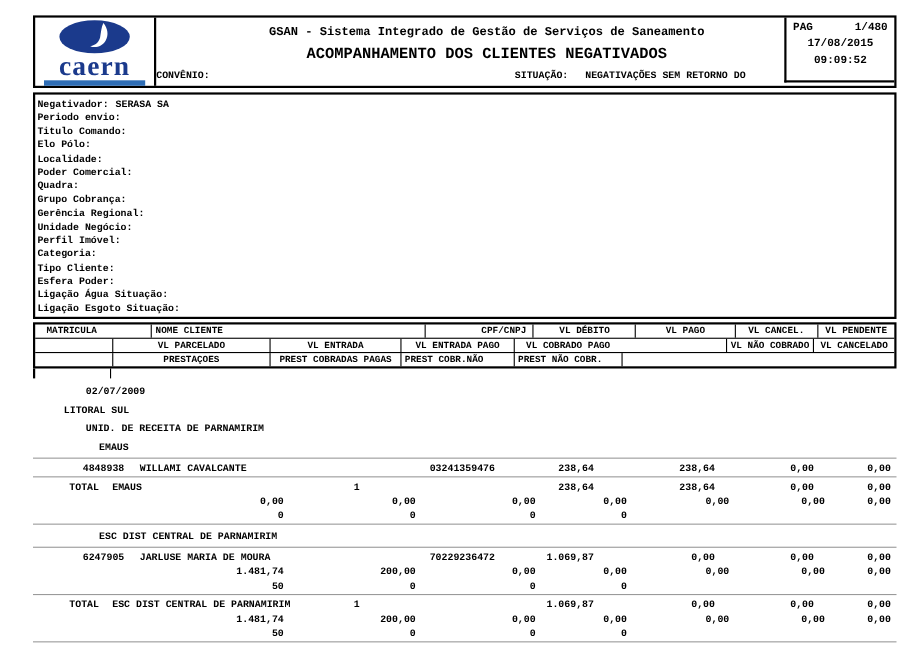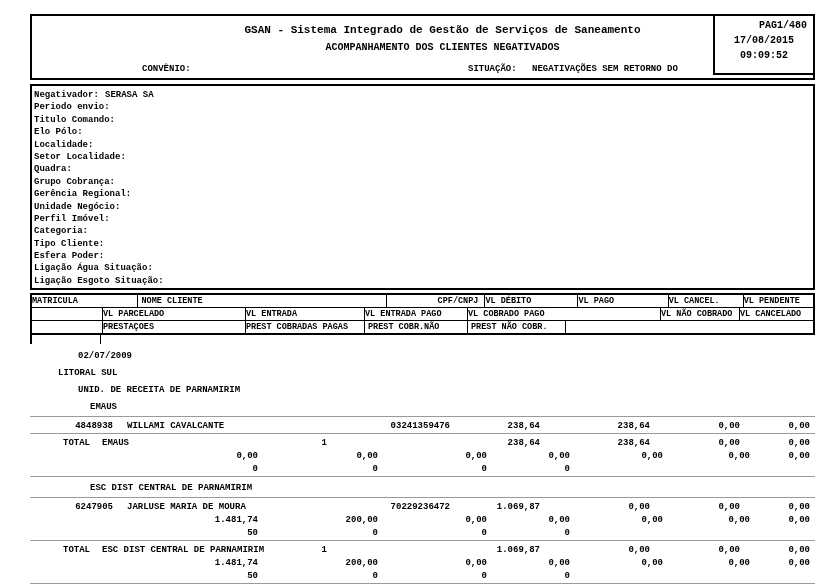--- a/index.html
+++ b/index.html
@@ -11,52 +11,60 @@
   }
   .abs{position:absolute;}
   
   .hdr-box{left:30px;top:14px;width:785px;height:66px;border:2px solid #000;box-sizing:border-box;}
   .logo-cell{left:0;top:0;width:110px;height:100%;border-right:2px solid #000;box-sizing:border-box;
     display:flex;flex-direction:column;align-items:center;justify-content:flex-start;padding-top:2px;}
   .logo-word{font-family:"Liberation Serif","DejaVu Serif",serif;font-weight:bold;color:var(--navy);
     font-size:25px;line-height:23px;letter-spacing:1px;}
   .logo-bar{width:92px;height:5px;background:var(--bar);margin-top:1px;}
   .hdr-title{left:110px;right:70px;top:8px;text-align:center;font-size:11px;white-space:pre;}
-  .hdr-subtitle{left:110px;right:70px;top:26px;text-align:center;font-size:10px;white-space:pre;}
+  .hdr-subtitle{left:110px;right:70px;top:26px;text-align:center;font-size:14px;white-space:pre;}
   .conv{left:110px;top:48px;font-size:9px;}
   .sit-l{left:436px;top:48px;font-size:9px;}
   .sit-v{left:500px;top:48px;font-size:9px;}
   .pag-cell{right:0;top:0;width:100px;height:59px;border-left:2px solid #000;border-bottom:2px solid #000;
     box-sizing:border-box;font-size:10px;line-height:15px;padding-top:2px;}
-  .pag-row{display:flex;justify-content:flex-end;padding:0 6px;}
+  .pag-row{display:flex;justify-content:space-between;padding:0 6px;}
   .pag-center{text-align:center;}
   
   .filter-box{left:30px;top:84px;width:785px;height:206px;border:2px solid #000;box-sizing:border-box;
     padding:3px 0 0 2px;}
   .f-row{height:12.4px;line-height:12.4px;font-size:9px;position:relative;white-space:pre;}
   .f-val{position:absolute;left:71px;top:0;}
   
   .thead{left:30px;top:293px;width:785px;height:42px;border:2px solid #000;box-sizing:border-box;}
   .t-row{display:flex;height:12px;line-height:12px;font-size:8.5px;}
   .t-row.bb{border-bottom:1px solid #000;}
   .t-cell{box-sizing:border-box;white-space:pre;overflow:hidden;}
   .t-cell.bl{border-left:1px solid #000;}
-  .al-c{text-align:left;} .al-l{text-align:left;padding-left:3px;} .al-r{text-align:right;padding-right:6px;}
+  .al-c{text-align:center;} .al-l{text-align:left;padding-left:3px;} .al-r{text-align:right;padding-right:6px;}
   .tick{background:#000;width:2px;height:9px;top:335px;}
   
   .rbody{left:0;top:348px;width:840px;}
   .b-label{position:relative;height:17px;line-height:17px;font-size:9px;}
   .b-line{position:relative;height:13px;line-height:13px;font-size:9px;}
   .b-label span,.b-line span{position:absolute;white-space:pre;}
   .b-sep{height:3px;border-top:1px solid var(--sep);margin-left:30px;width:785px;}
 </style>
 </head>
 <body>
 
 <div class="abs hdr-box">
+  <div class="abs logo-cell">
+    <svg width="66" height="31" viewBox="0 0 66 31">
+      <ellipse cx="33" cy="15.5" rx="32" ry="15" fill="#1b3a8c"></ellipse>
+      <path d="M41 3 C45 8 46 14 43 19 C40 24 34 26 29 24 C34 23 37 20 38 16 C39 11 39 7 41 3 Z" fill="#ffffff"></path>
+    </svg>
+    <div class="logo-word">caern</div>
+    <div class="logo-bar"></div>
+  </div>
   <div class="abs hdr-title">GSAN - Sistema Integrado de Gestão de Serviços de Saneamento</div>
   <div class="abs hdr-subtitle">ACOMPANHAMENTO DOS CLIENTES NEGATIVADOS</div>
   <span class="abs conv">CONVÊNIO:</span>
   <span class="abs sit-l">SITUAÇÃO:</span>
   <span class="abs sit-v">NEGATIVAÇÕES SEM RETORNO DO</span>
   <div class="abs pag-cell">
     <div class="pag-row">
       <span>PAG</span>
       <span>1/480</span>
     </div>
@@ -64,21 +72,21 @@
     <div class="pag-center">09:09:52</div>
   </div>
 </div>
 
 <div class="abs filter-box" id="filter-panel">
     <div class="f-row"><span>Negativador:</span><span class="f-val">SERASA SA</span></div>
     <div class="f-row"><span>Periodo envio:</span></div>
     <div class="f-row"><span>Titulo Comando:</span></div>
     <div class="f-row"><span>Elo Pólo:</span></div>
     <div class="f-row"><span>Localidade:</span></div>
-    <div class="f-row"><span>Setor Localidade:</span></div>
+    <div class="f-row"><span>Poder Comercial:</span></div>
     <div class="f-row"><span>Quadra:</span></div>
     <div class="f-row"><span>Grupo Cobrança:</span></div>
     <div class="f-row"><span>Gerência Regional:</span></div>
     <div class="f-row"><span>Unidade Negócio:</span></div>
     <div class="f-row"><span>Perfil Imóvel:</span></div>
     <div class="f-row"><span>Categoria:</span></div>
     <div class="f-row"><span>Tipo Cliente:</span></div>
     <div class="f-row"><span>Esfera Poder:</span></div>
     <div class="f-row"><span>Ligação Água Situação:</span></div>
     <div class="f-row"><span>Ligação Esgoto Situação:</span></div>

